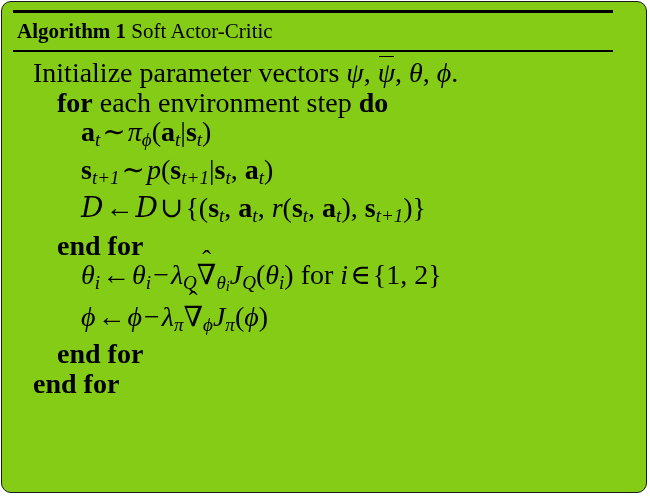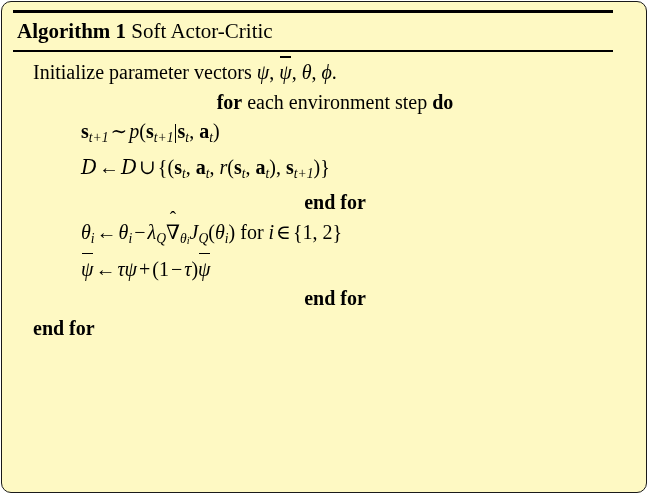--- a/index.html
+++ b/index.html
@@ -17,21 +17,21 @@
 
   #frame {
     position: absolute;
     left: 1px;
     top: 1px;
     width: 646px;
     height: 492px;
     border: 1px solid #1a1a1a;
     border-radius: 10px;
     box-sizing: border-box;
-    background: #fef9c3;
+    background: #84cc16;
   }
 
   #algorithm {
     position: absolute;
     left: 11px;
     top: 8px;
     width: 600px;
   }
 
   .rule-thick {
@@ -53,27 +53,27 @@
   }
   .alg-title .kw {
     font-weight: bold;
   }
 
   .alg-body {
     padding: 6px 0 8px 0;
   }
 
   .line {
-    font-size: 20px;
+    font-size: 28px;
     line-height: 29.5px;
     white-space: nowrap;
     padding-left: 20px;
   }
   .ind1 { padding-left: 20px; }
-  .ind2 { padding-left: 44px; text-align: center; }
+  .ind2 { padding-left: 44px; }
   .ind3 { padding-left: 68px; }
 
   .kw { font-weight: bold; }
 
   
   .m {
     font-family: "Liberation Serif", "DejaVu Serif", serif;
     font-style: italic;
   }
   .mi { font-style: italic; }
@@ -130,33 +130,34 @@
 
     <div class="rule-thin"></div>
 
     <div class="alg-body">
 
       <div class="line ind1"><span>Initialize parameter vectors</span> <span class="m">ψ</span><span class="mup">,</span> <span class="m bar">ψ</span><span class="mup">,</span> <span class="m">θ</span><span class="mup">,</span> <span class="m">ϕ</span><span class="mup">.</span></div>
 
 
       <div class="line ind2"><span class="kw">for</span> <span>each environment step</span> <span class="kw">do</span></div>
 
+      <div class="line ind3"><span class="vec">a</span><span class="sub">t</span><span class="op">∼</span><span class="m">π</span><span class="sub">ϕ</span><span class="mup">(</span><span class="vec">a</span><span class="sub">t</span><span class="mup">|</span><span class="vec">s</span><span class="sub">t</span><span class="mup">)</span></div>
 
       <div class="line ind3"><span class="vec">s</span><span class="sub">t+1</span><span class="op">∼</span><span class="mi">p</span><span class="mup">(</span><span class="vec">s</span><span class="sub">t+1</span><span class="mup">|</span><span class="vec">s</span><span class="sub">t</span><span class="mup">,</span> <span class="vec">a</span><span class="sub">t</span><span class="mup">)</span></div>
 
       <div class="line ind3"><span class="cal">D</span><span class="op">←</span><span class="cal">D</span><span class="op">∪</span><span class="mup">{</span><span class="mup">(</span><span class="vec">s</span><span class="sub">t</span><span class="mup">,</span> <span class="vec">a</span><span class="sub">t</span><span class="mup">,</span> <span class="mi">r</span><span class="mup">(</span><span class="vec">s</span><span class="sub">t</span><span class="mup">,</span> <span class="vec">a</span><span class="sub">t</span><span class="mup">)</span><span class="mup">,</span> <span class="vec">s</span><span class="sub">t+1</span><span class="mup">)</span><span class="mup">}</span></div>
 
       <div class="line ind2"><span class="kw">end for</span></div>
 
 
 
       <div class="line ind3"><span class="m">θ</span><span class="sub">i</span><span class="op">←</span><span class="m">θ</span><span class="sub">i</span><span class="op">−</span><span class="m">λ</span><span class="sub">Q</span><span class="hat mup">∇</span><span class="sub">θ</span><span class="sub" style="font-size:0.52em;vertical-align:-0.46em">i</span><span class="mi">J</span><span class="sub">Q</span><span class="mup">(</span><span class="m">θ</span><span class="sub">i</span><span class="mup">)</span> <span class="mup">for</span> <span class="mi">i</span><span class="op">∈</span><span class="mup">{1, 2}</span></div>
 
+      <div class="line ind3"><span class="m">ϕ</span><span class="op">←</span><span class="m">ϕ</span><span class="op">−</span><span class="m">λ</span><span class="sub">π</span><span class="hat mup">∇</span><span class="sub">ϕ</span><span class="mi">J</span><span class="sub">π</span><span class="mup">(</span><span class="m">ϕ</span><span class="mup">)</span></div>
 
-      <div class="line ind3"><span class="m bar">ψ</span><span class="op">←</span><span class="m">τ</span><span class="m">ψ</span><span class="op">+</span><span class="mup">(</span><span class="mup">1</span><span class="op">−</span><span class="m">τ</span><span class="mup">)</span><span class="m bar">ψ</span></div>
 
       <div class="line ind2"><span class="kw">end for</span></div>
 
       <div class="line ind1"><span class="kw">end for</span></div>
 
     </div>
 
   </div>
 </div>
 

